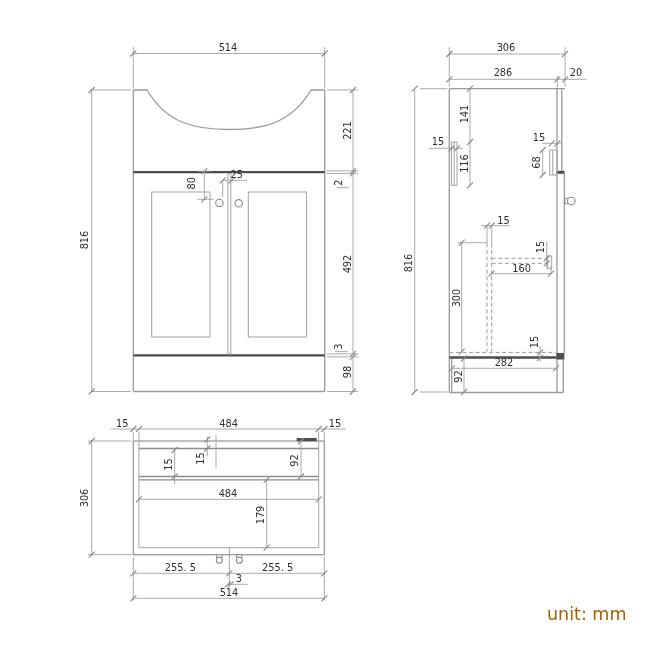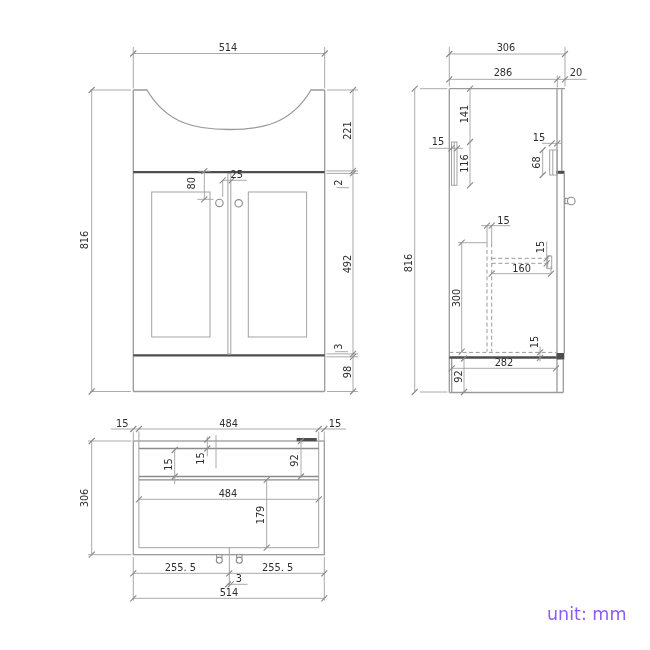--- a/index.html
+++ b/index.html
@@ -9,21 +9,21 @@
   
   .o  {stroke:#9a9a9a;stroke-width:1.3;fill:none;}
   .t  {stroke:#a3a3a3;stroke-width:1;fill:none;}
   .k  {stroke:#4d4d4d;stroke-width:2.4;fill:none;}
   .kf {fill:#4d4d4d;stroke:none;}
   .dash{stroke:#9a9a9a;stroke-width:1;fill:none;stroke-dasharray:4 2.6;}
   
   .d  {stroke:#a0a0a0;stroke-width:0.9;fill:none;}
   .tk {stroke:#8a8a8a;stroke-width:1.1;fill:none;}
   text{font:9.8px "DejaVu Sans","Liberation Sans",sans-serif;fill:#2e2e2e;}
-  .unit{position:absolute;left:547px;top:604px;font-size:17.5px;color:#8b5cf6;
+  .unit{position:absolute;left:547px;top:604px;font-size:17.5px;color:#a16207;
         font-family:"DejaVu Sans","Liberation Sans",sans-serif;}
 </style>
 </head>
 <body>
 
 <div id="stage">
 <svg width="650" height="650" viewBox="0 0 650 650">
 
   <g>
 

